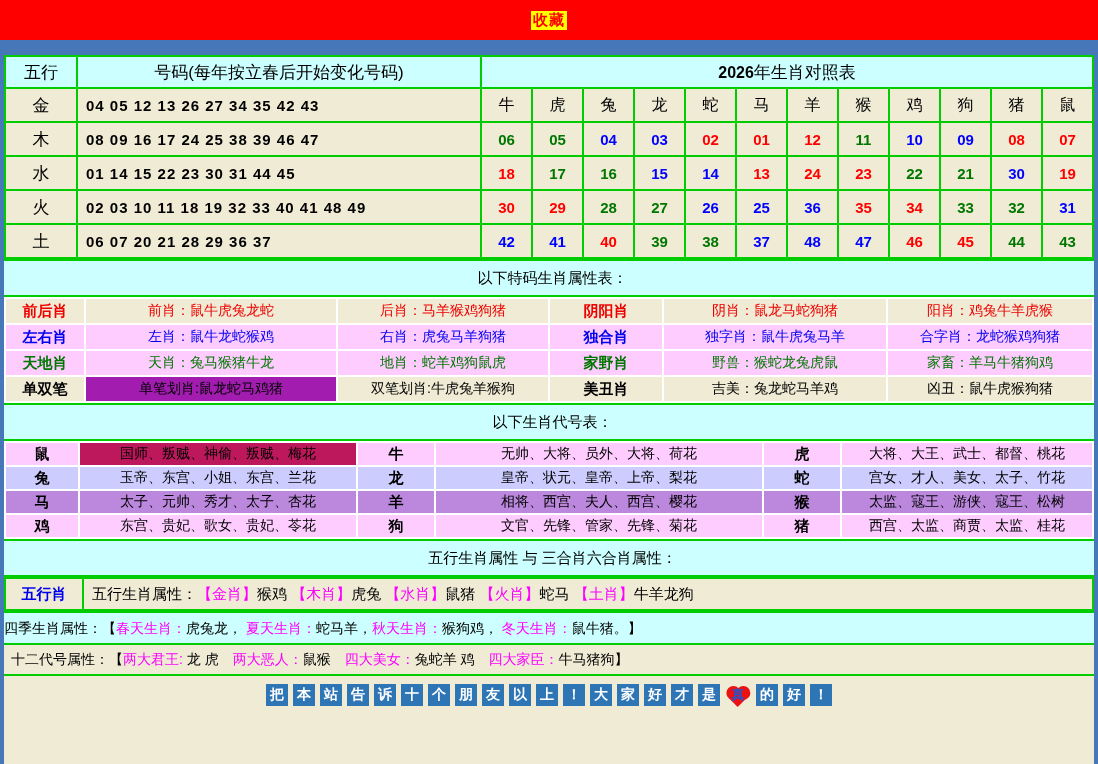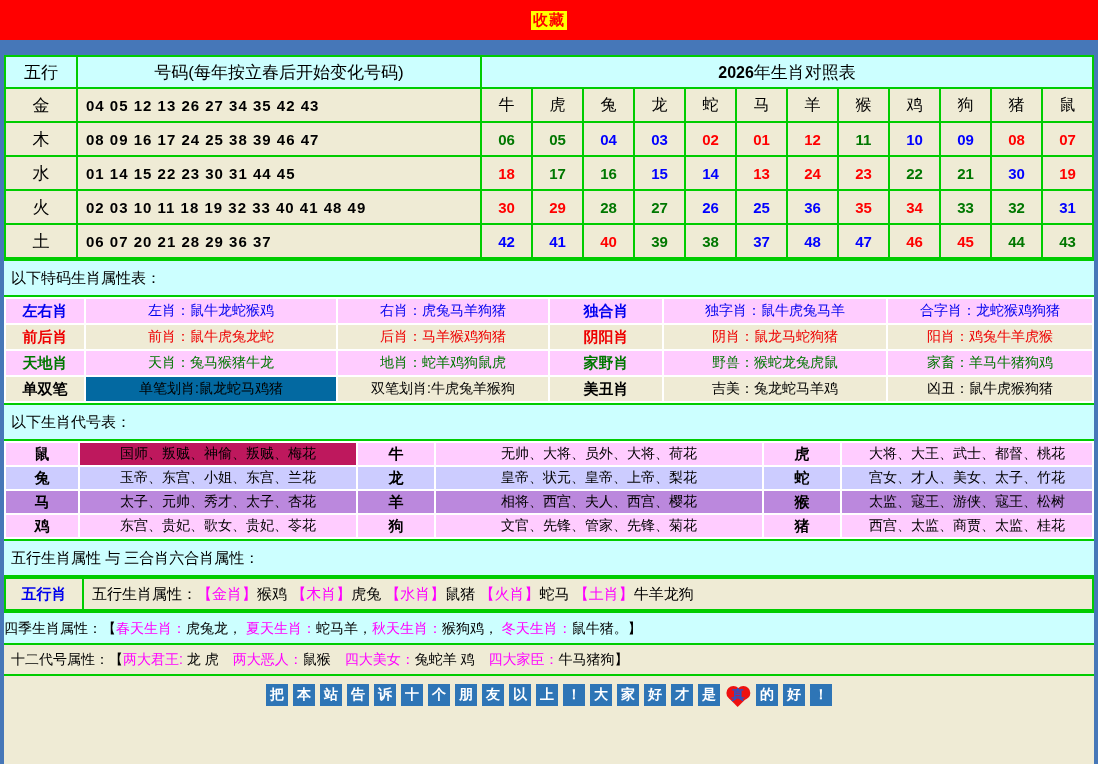--- a/index.html
+++ b/index.html
@@ -21,21 +21,21 @@
   .main th b { font-size:16px; }
   .main td { background:#EFEBD5; height:32px; }
   .elem  { text-align:center; font-size:17px; }
   .nums  { font-weight:bold; font-size:15px; text-align:left; padding-left:8px; letter-spacing:1px; }
   .zname { text-align:center; font-size:16px; }
   .znum  { text-align:center; font-weight:bold; font-size:15px; }
   .tmlab { font-weight:bold; font-size:15px; }
   .tmc   { text-align:center; font-weight:bold; font-size:15px; padding-left:0; letter-spacing:0; }
 
   .band { background:#CCFFFF; border-top:2px solid #00CC00; border-bottom:2px solid #00CC00;
-          height:38px; line-height:34px; padding-left:7px; font-size:15px; color:#000; }
+          height:38px; line-height:34px; padding-left:7px; font-size:15px; color:#000;text-align:center; }
 
   
   .attr td { height:24px; text-align:center; font-size:14px; }
   .attr td.lab { font-weight:bold; font-size:15px; }
 
   
   .codes td { height:22px; text-align:center; font-size:14px; background:#FFCCFF; }
   .codes td.lab { font-weight:bold; font-size:15px; }
 
   
@@ -174,46 +174,46 @@
       <colgroup>
         <col style="width:78px">
           <col style="width:250px">
           <col style="width:210px">
         <col style="width:112px">
           <col style="width:222px">
           <col style="width:204px">
       </colgroup>
       <tbody id="attr-body">
           <tr>
+            <td class="cell lab" style="background:#EFEBD5;color:#EE0000">前后肖</td>
+            <td class="cell" style="background:#EFEBD5;color:#EE0000">前肖：鼠牛虎兔龙蛇</td>
+            <td class="cell" style="background:#EFEBD5;color:#EE0000">后肖：马羊猴鸡狗猪</td>
+            <td class="cell lab" style="background:#EFEBD5;color:#EE0000">阴阳肖</td>
+            <td class="cell" style="background:#EFEBD5;color:#EE0000">阴肖：鼠龙马蛇狗猪</td>
+            <td class="cell" style="background:#EFEBD5;color:#EE0000">阳肖：鸡兔牛羊虎猴</td>
+          </tr>
+          <tr>
             <td class="cell lab" style="background:#FFCCFF;color:#0000EE">左右肖</td>
             <td class="cell" style="background:#FFCCFF;color:#0000EE">左肖：鼠牛龙蛇猴鸡</td>
             <td class="cell" style="background:#FFCCFF;color:#0000EE">右肖：虎兔马羊狗猪</td>
             <td class="cell lab" style="background:#FFCCFF;color:#0000EE">独合肖</td>
             <td class="cell" style="background:#FFCCFF;color:#0000EE">独字肖：鼠牛虎兔马羊</td>
             <td class="cell" style="background:#FFCCFF;color:#0000EE">合字肖：龙蛇猴鸡狗猪</td>
           </tr>
           <tr>
-            <td class="cell lab" style="background:#EFEBD5;color:#EE0000">前后肖</td>
-            <td class="cell" style="background:#EFEBD5;color:#EE0000">前肖：鼠牛虎兔龙蛇</td>
-            <td class="cell" style="background:#EFEBD5;color:#EE0000">后肖：马羊猴鸡狗猪</td>
-            <td class="cell lab" style="background:#EFEBD5;color:#EE0000">阴阳肖</td>
-            <td class="cell" style="background:#EFEBD5;color:#EE0000">阴肖：鼠龙马蛇狗猪</td>
-            <td class="cell" style="background:#EFEBD5;color:#EE0000">阳肖：鸡兔牛羊虎猴</td>
-          </tr>
-          <tr>
             <td class="cell lab" style="background:#FFCCFF;color:#007700">天地肖</td>
             <td class="cell" style="background:#FFCCFF;color:#007700">天肖：兔马猴猪牛龙</td>
             <td class="cell" style="background:#FFCCFF;color:#007700">地肖：蛇羊鸡狗鼠虎</td>
             <td class="cell lab" style="background:#FFCCFF;color:#007700">家野肖</td>
             <td class="cell" style="background:#FFCCFF;color:#007700">野兽：猴蛇龙兔虎鼠</td>
             <td class="cell" style="background:#FFCCFF;color:#007700">家畜：羊马牛猪狗鸡</td>
           </tr>
           <tr>
             <td class="cell lab" style="background:#EFEBD5;color:#000000">单双笔</td>
-            <td class="cell" style="background:#0369a1;color:#000000">单笔划肖:鼠龙蛇马鸡猪</td>
+            <td class="cell" style="background:#a21caf;color:#000000">单笔划肖:鼠龙蛇马鸡猪</td>
             <td class="cell" style="background:#EFEBD5;color:#000000">双笔划肖:牛虎兔羊猴狗</td>
             <td class="cell lab" style="background:#EFEBD5;color:#000000">美丑肖</td>
             <td class="cell" style="background:#EFEBD5;color:#000000">吉美：兔龙蛇马羊鸡</td>
             <td class="cell" style="background:#EFEBD5;color:#000000">凶丑：鼠牛虎猴狗猪</td>
           </tr>
         </tbody>
     </table>
 
     <div class="band">以下生肖代号表：</div>
 

